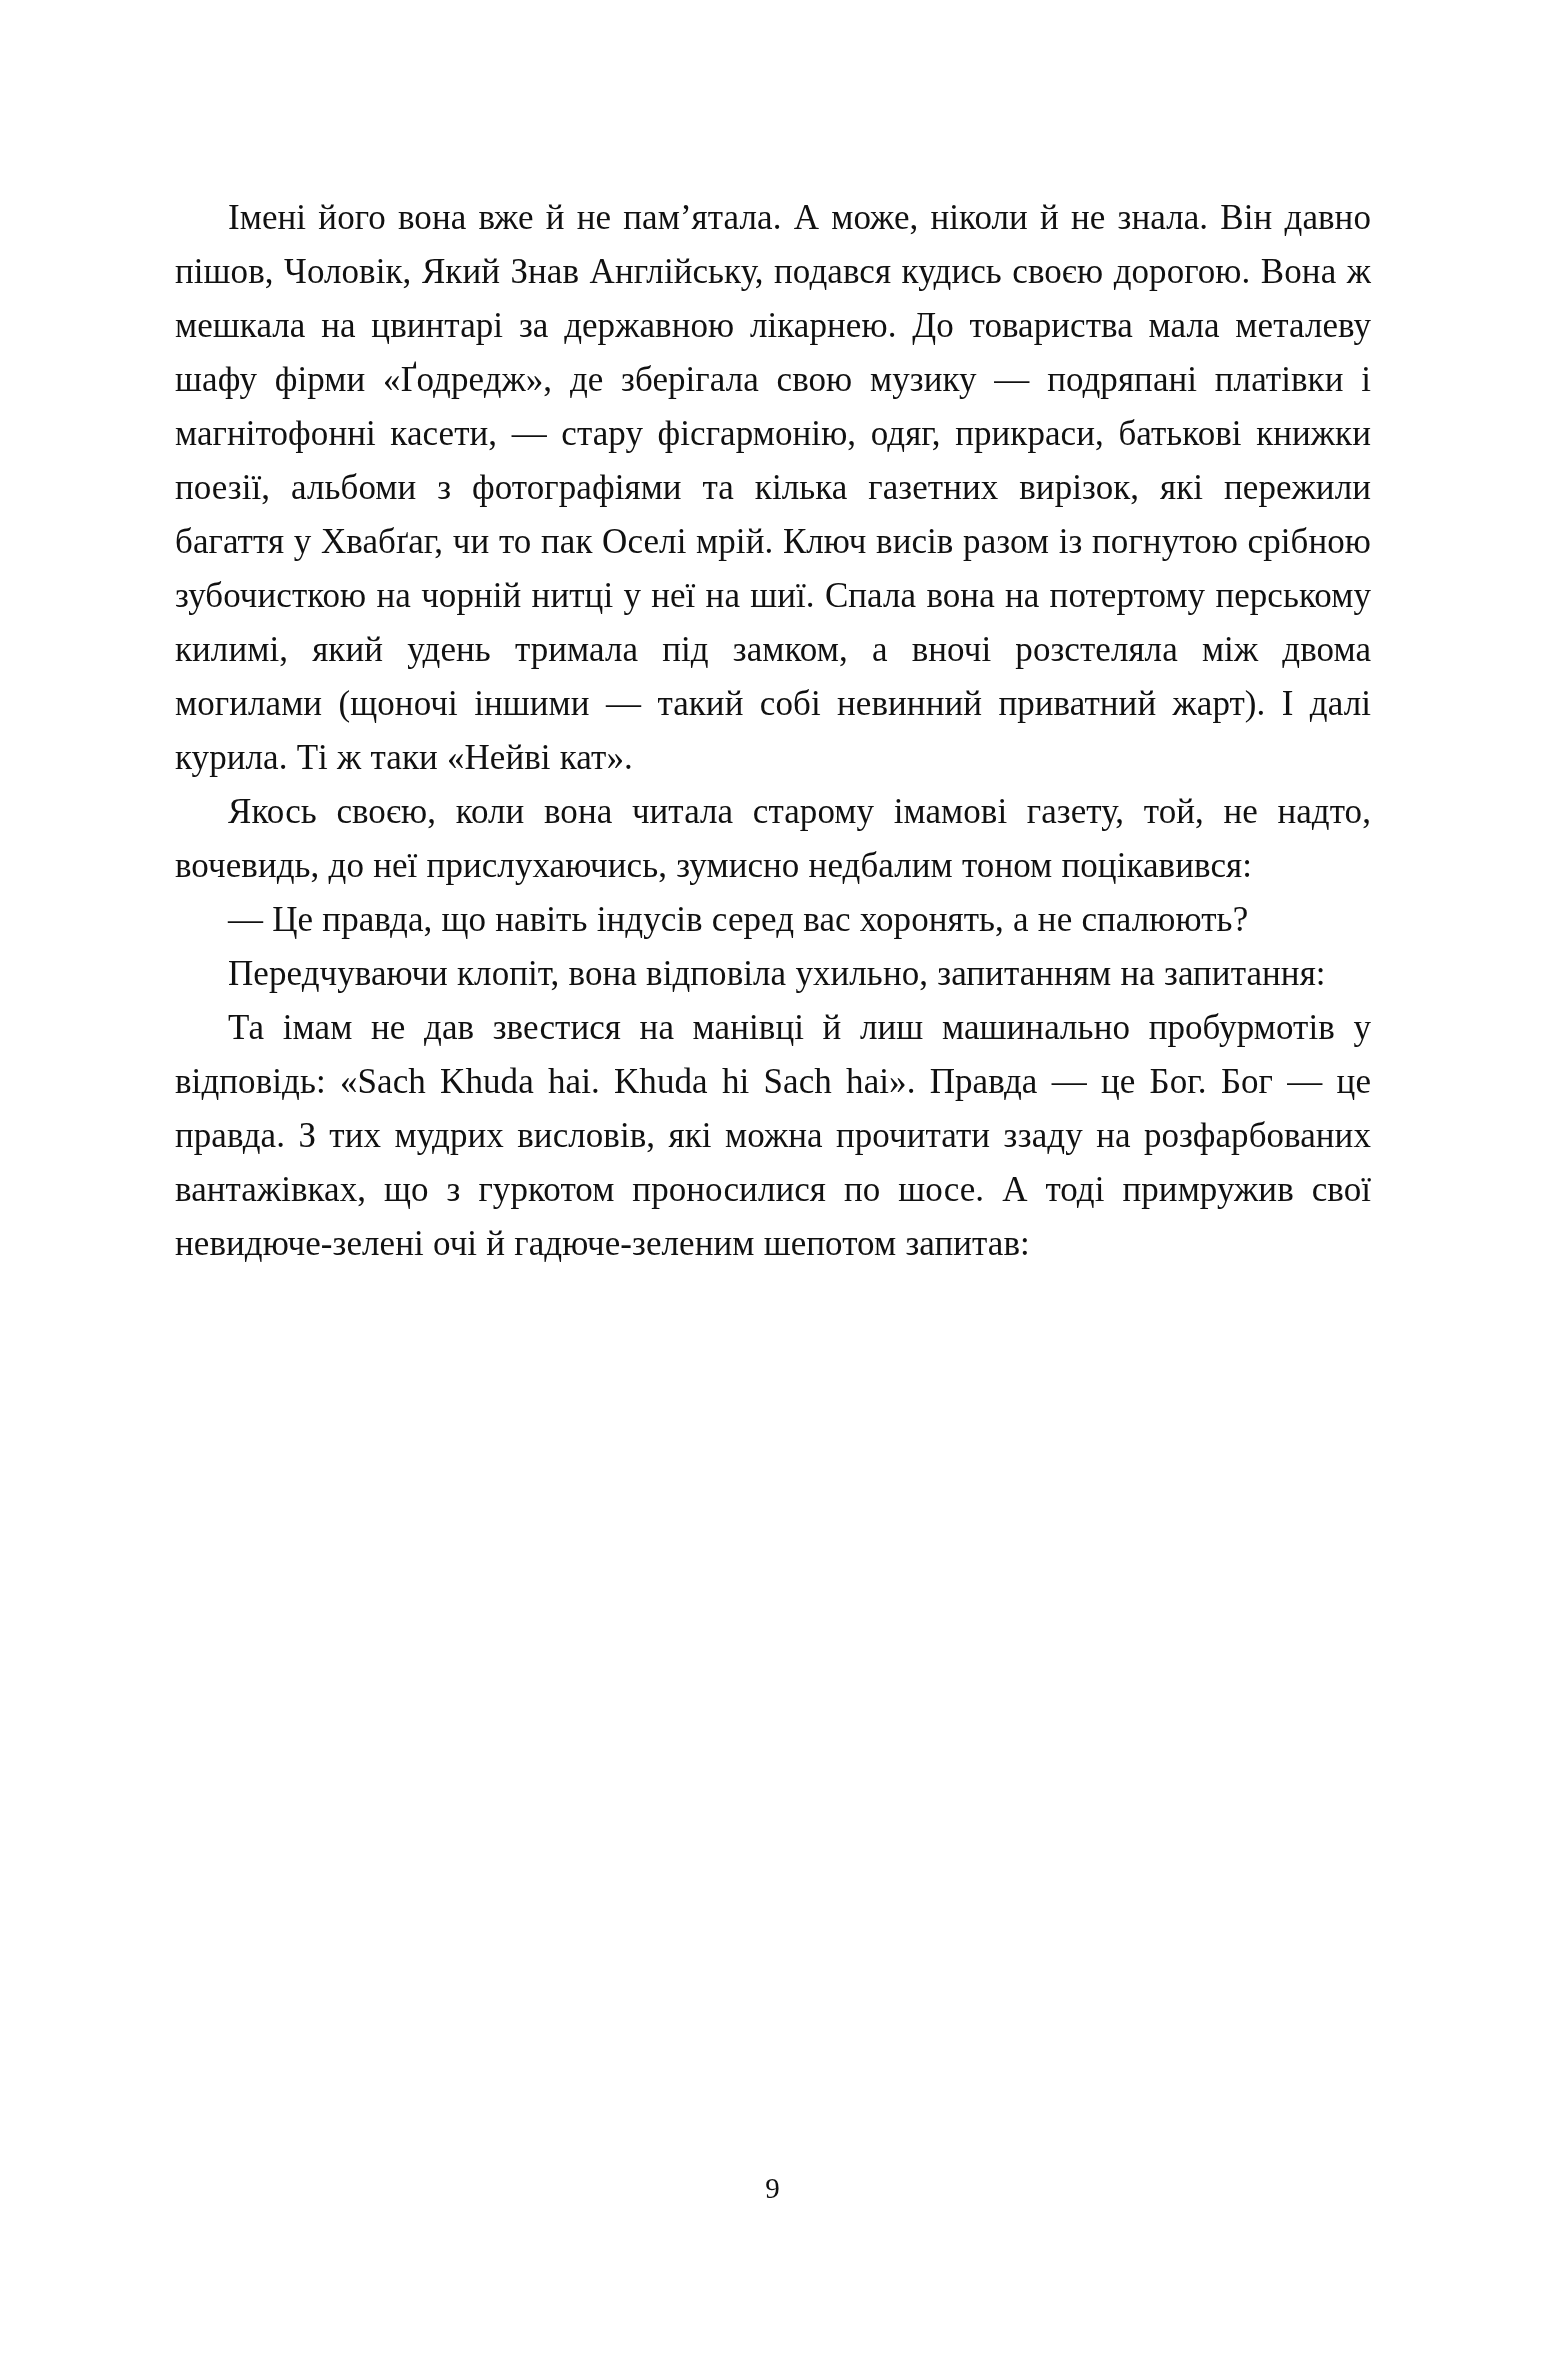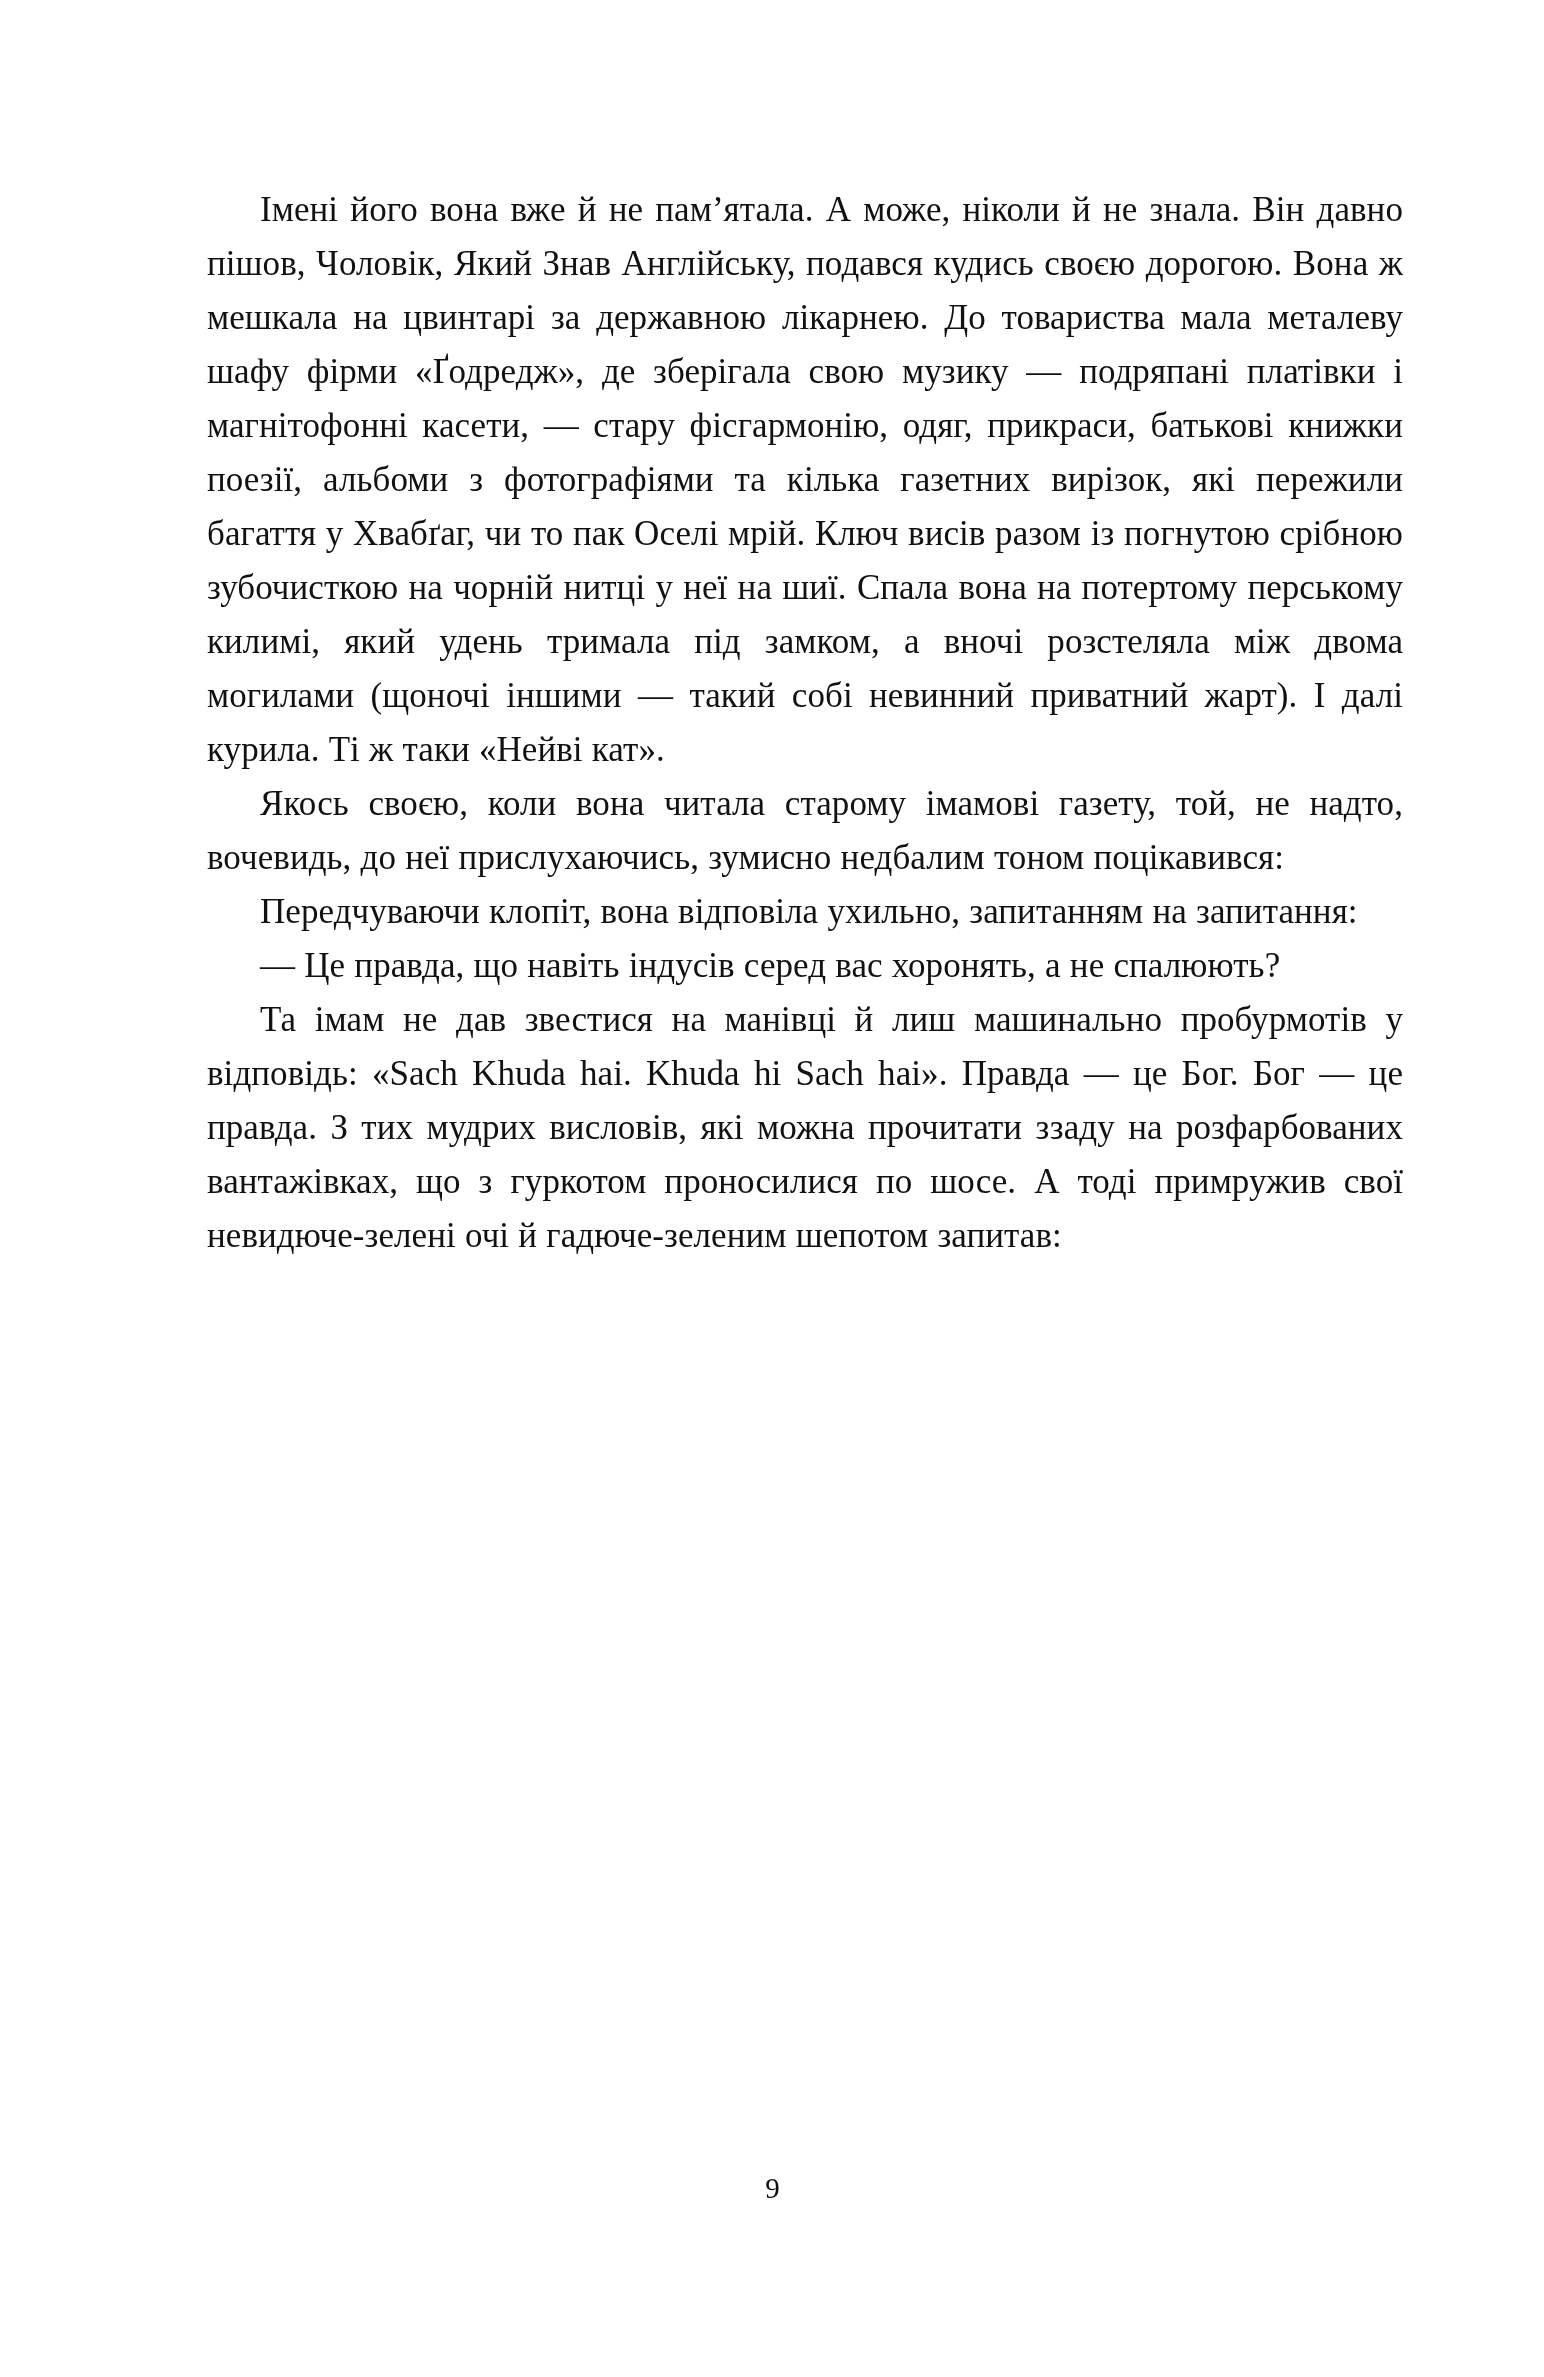--- a/index.html
+++ b/index.html
@@ -14,23 +14,22 @@
     height: 2377px;
     background: #ffffff;
     margin: 0 auto;
     overflow: hidden;
     box-sizing: border-box;
   }
 
   .text-block {
     position: absolute;
     left: 175px;
-    top: 183px;
+    top: 191px;
     width: 1196px;
-    margin-left: 32px;
   }
 
   .para {
     font-family: "Liberation Serif", "DejaVu Serif", serif;
     font-size: 35px;
     line-height: 54px;
     color: #111111;
     text-align: justify;
     text-justify: inter-word;
     margin: 0;
@@ -64,23 +63,23 @@
 <body>
 
 <div class="page">
 
   <div class="text-block">
 
     <p class="para">Імені його вона вже й не пам’ятала. А може, ніколи й не знала. Він давно пішов, Чоловік, Який Знав Англійську, подався кудись своєю дорогою. Вона ж мешкала на цвинтарі за державною лікарнею. До товариства мала металеву шафу фірми «Ґодредж», де зберігала свою музику — подряпані платівки і магнітофонні касети, — стару фісгармонію, одяг, прикраси, батькові книжки поезії, альбоми з фотографіями та кілька газетних вирізок, які пережили багаття у Хвабґаг, чи то пак Оселі мрій. Ключ висів разом із погнутою срібною зубочисткою на чорній нитці у неї на шиї. Спала вона на потертому перському килимі, який удень тримала під замком, а вночі розстеляла між двома могилами (щоночі іншими — такий собі невинний приватний жарт). І далі курила. Ті ж таки «Нейві кат».</p>
 
     <p class="para">Якось своєю, коли вона читала старому імамові газету, той, не надто, вочевидь, до неї прислухаючись, зумисно недбалим тоном поцікавився:</p>
 
+    <p class="para last-line-left">— Це правда, що навіть індусів серед вас хоронять, а не спалюють?</p>
+
     <p class="para last-line-left">Передчуваючи клопіт, вона відповіла ухильно, запитанням на запитання:</p>
-
-    <p class="para last-line-left">— Це правда, що навіть індусів серед вас хоронять, а не спалюють?</p>
 
 
     <p class="para"><span>Та імам не дав звестися на манівці й лиш машинально пробурмотів у відповідь: «</span><span class="foreign">Sach Khuda hai. Khuda hi Sach hai</span><span>». Правда — це Бог. Бог — це правда. З тих мудрих висловів, які можна прочитати ззаду на розфарбованих вантажівках, що з гуркотом проносилися по шосе. А тоді примружив свої невидюче-зелені очі й гадюче-зеленим шепотом запитав:</span></p>
 
 
 
   </div>
 
   <div class="page-number">9</div>
 

